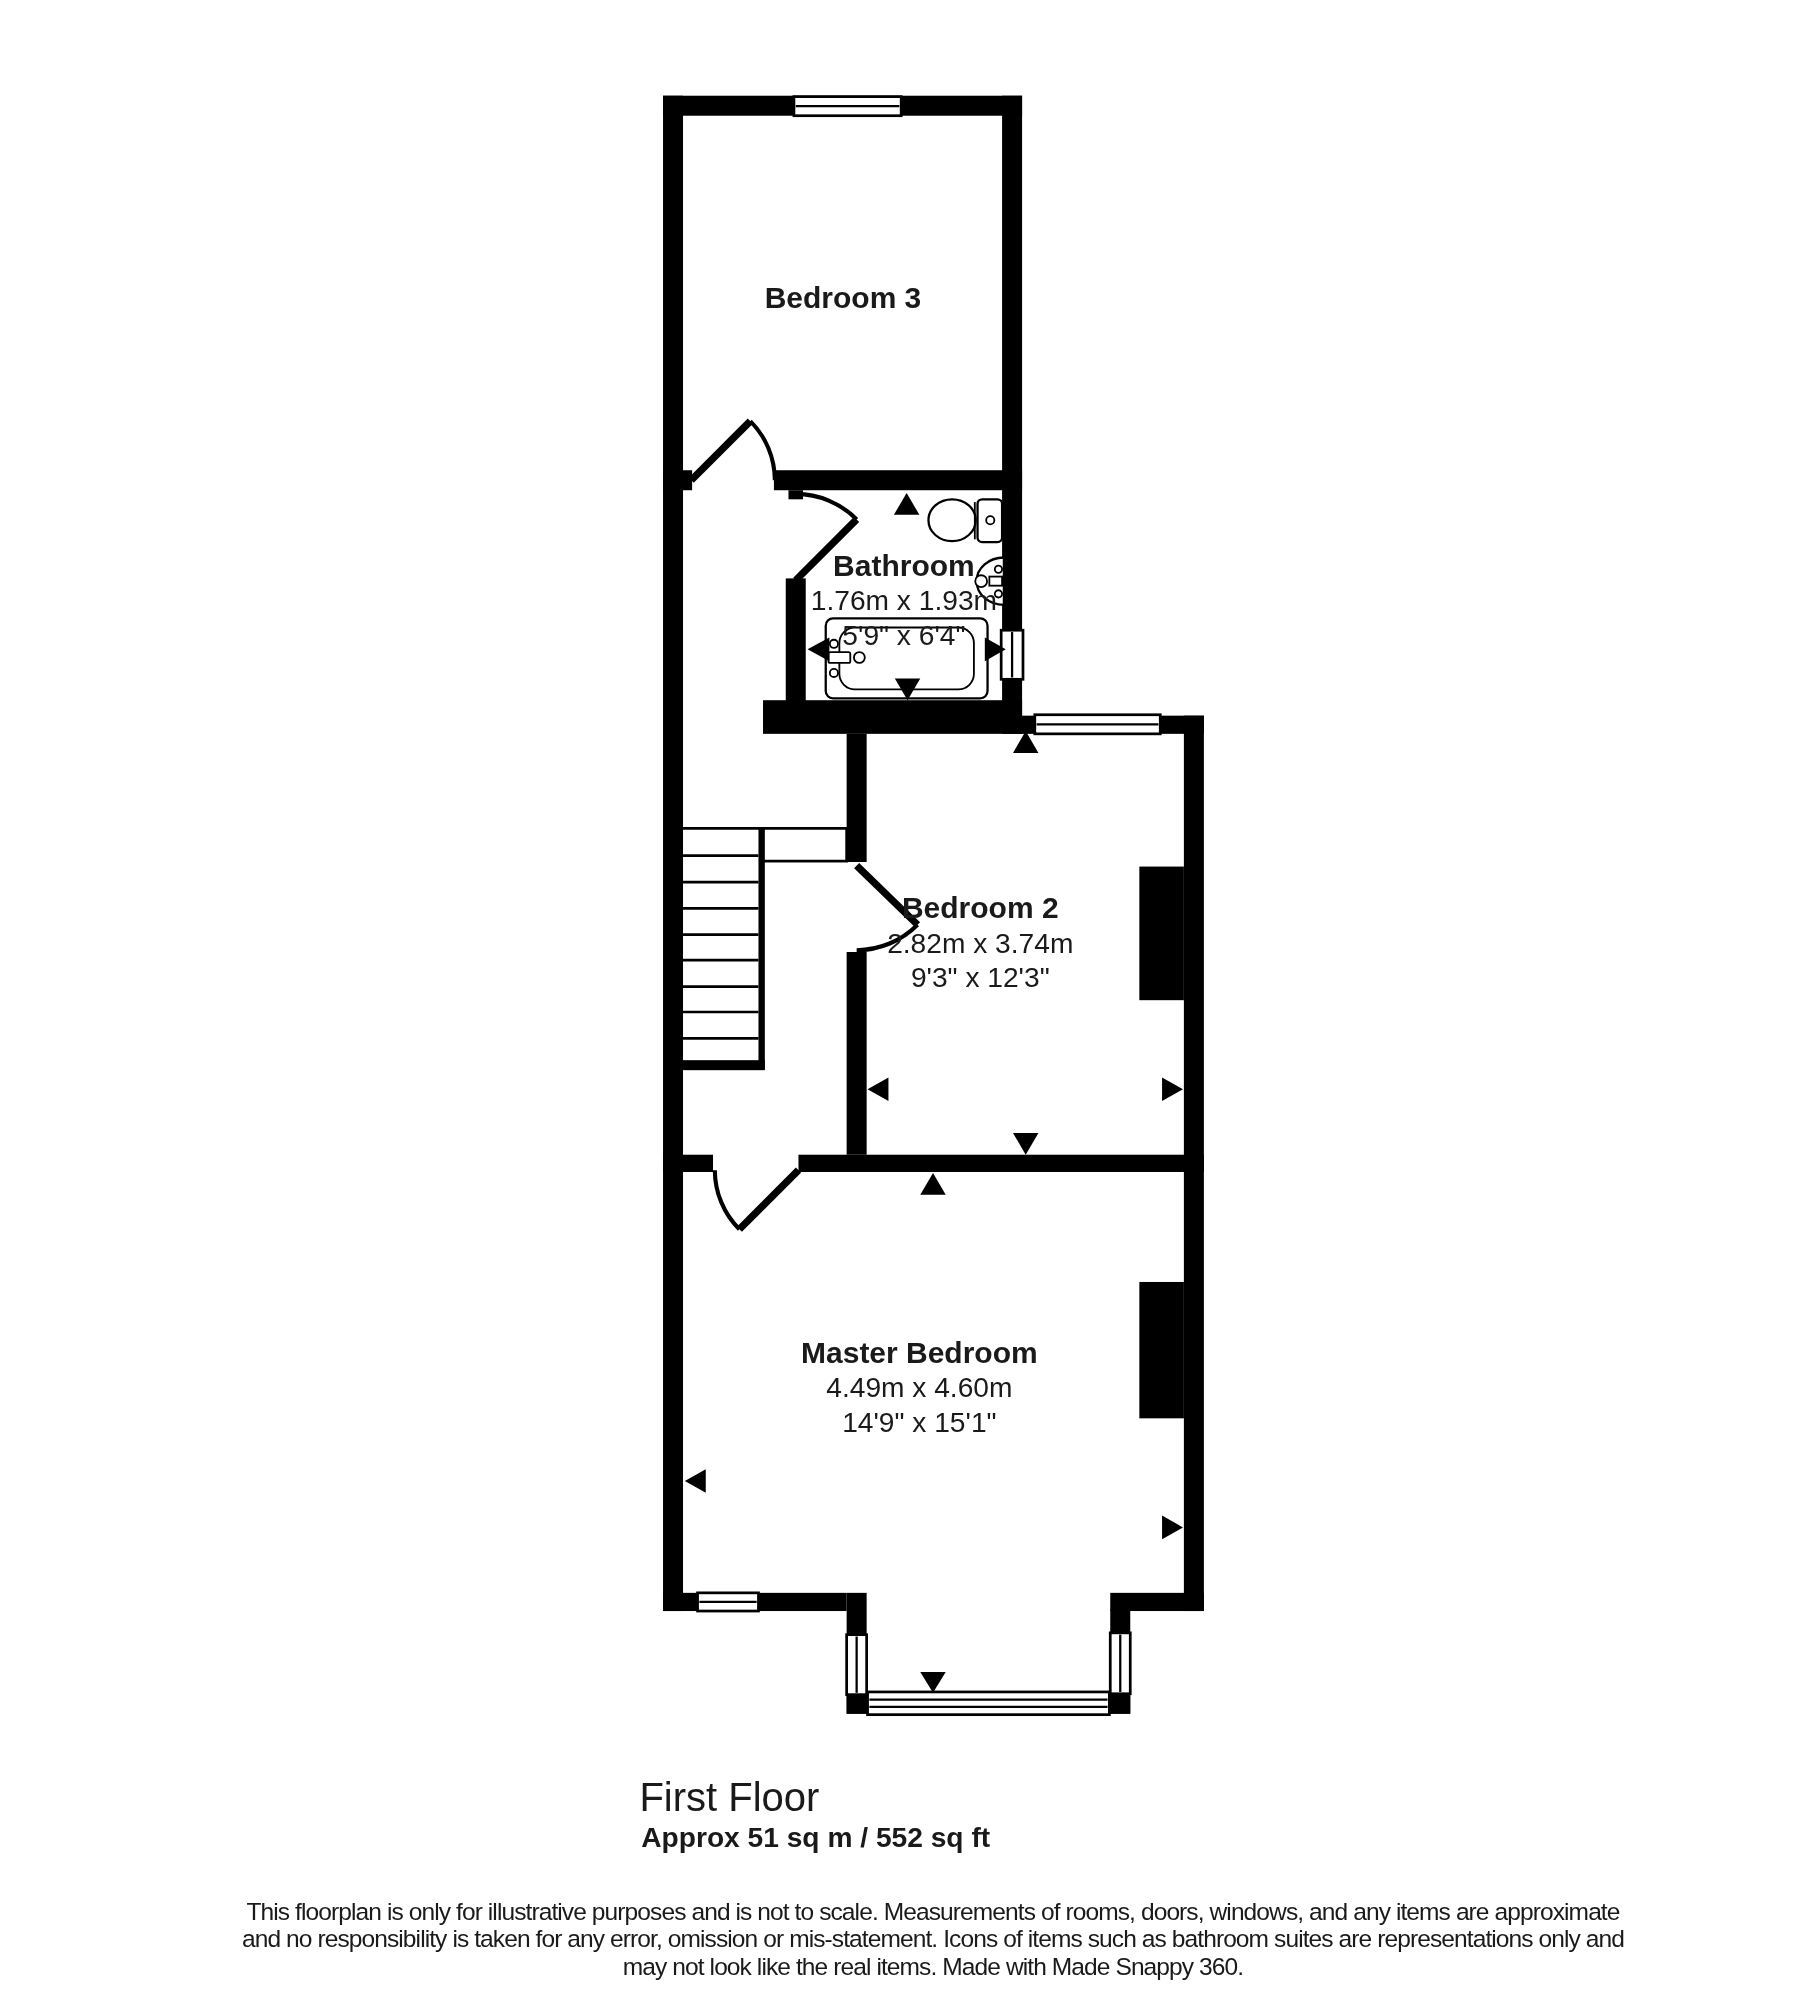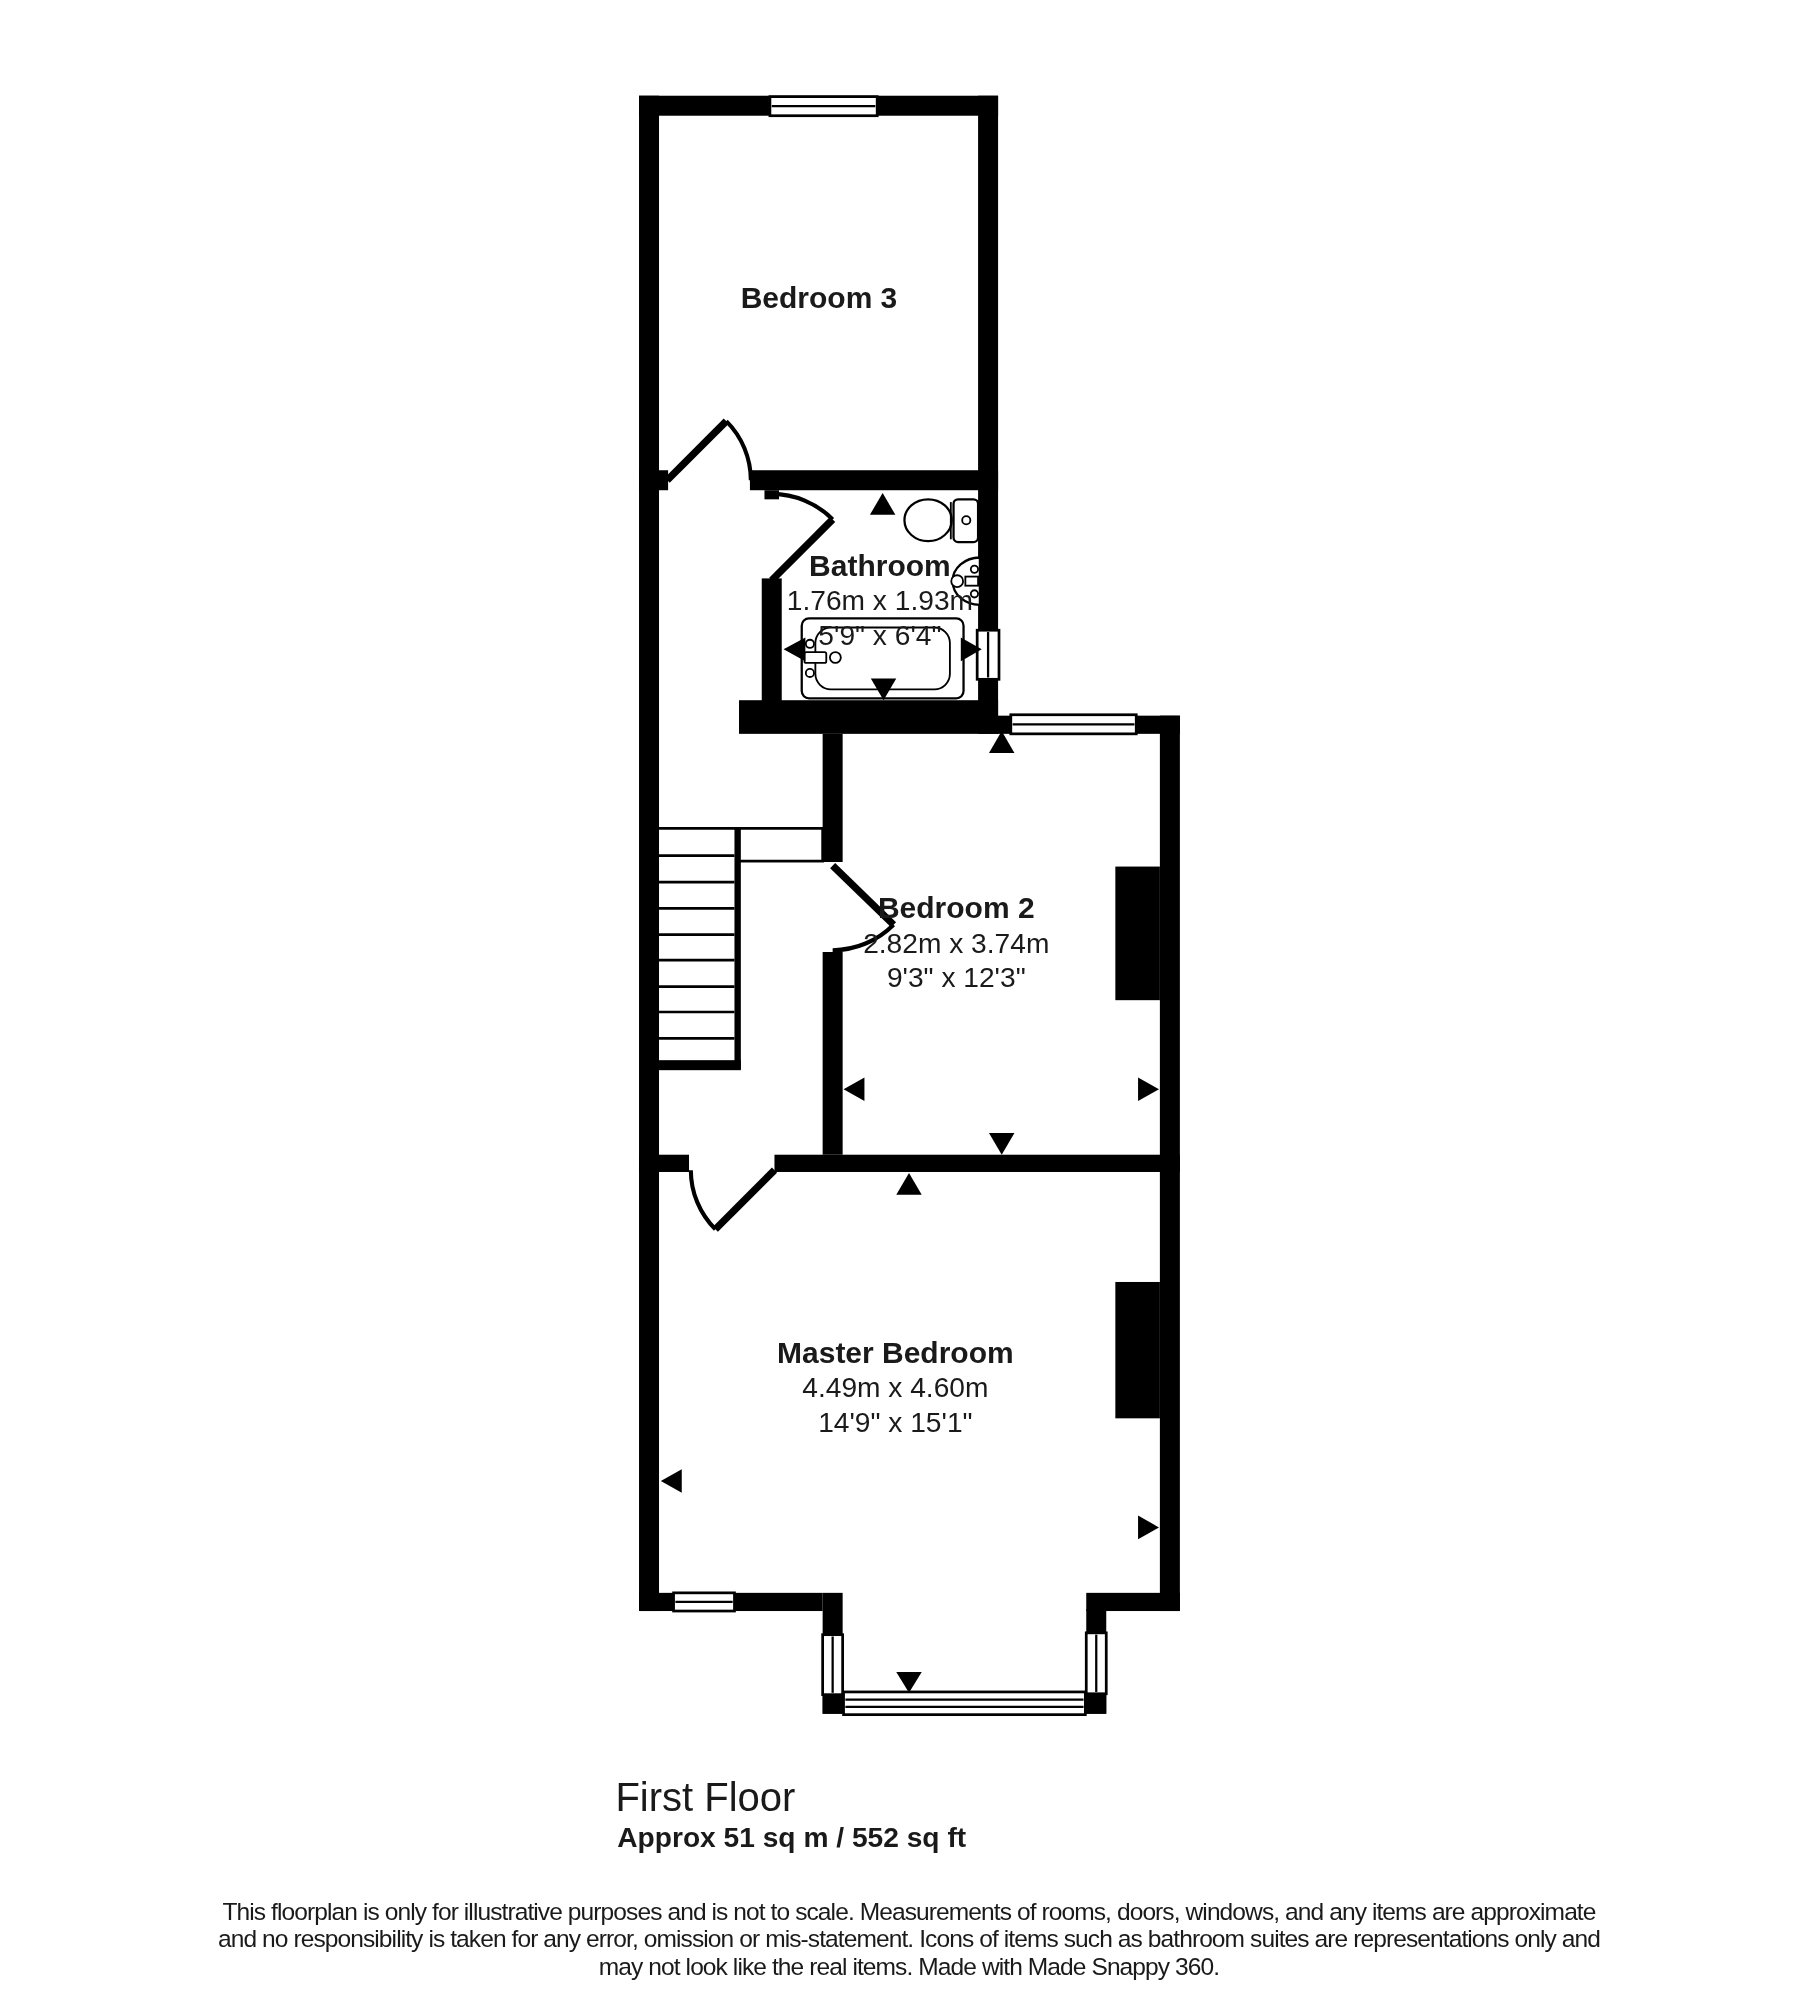--- a/index.html
+++ b/index.html
@@ -1,17 +1,17 @@
 <!DOCTYPE html>
 <html style="font-size:14.5px"><head>
 <meta charset="utf-8">
 <style>
   html,body{margin:0;padding:0;background:#ffffff;}
   .canvas{position:relative;width:1774px;height:2014px;background:#ffffff;overflow:hidden;
-          font-family:"Liberation Sans","DejaVu Sans",sans-serif;}
+          font-family:"Liberation Sans","DejaVu Sans",sans-serif;margin-left:24px;}
   svg{display:block;}
   .room-name{font-family:"Liberation Sans","DejaVu Sans",sans-serif;font-size:33px;font-weight:bold;fill:#1a1a1a;}
   .room-dim{font-family:"Liberation Sans","DejaVu Sans",sans-serif;font-size:31px;font-weight:400;fill:#1a1a1a;}
   .floor-label{font-family:"Liberation Sans","DejaVu Sans",sans-serif;font-size:44px;font-weight:400;fill:#1a1a1a;}
   .area-label{font-family:"Liberation Sans","DejaVu Sans",sans-serif;font-size:31px;font-weight:bold;fill:#1a1a1a;}
   .disclaimer{font-family:"Liberation Sans","DejaVu Sans",sans-serif;font-size:27px;font-weight:400;fill:#1a1a1a;letter-spacing:-1px;}
   .wall{fill:#000000;}
   .win-frame{fill:#ffffff;stroke:#000000;stroke-width:3;}
   .win-line{stroke:#000000;stroke-width:2.5;}
   .door-leaf{stroke:#000000;stroke-width:8;fill:none;}

